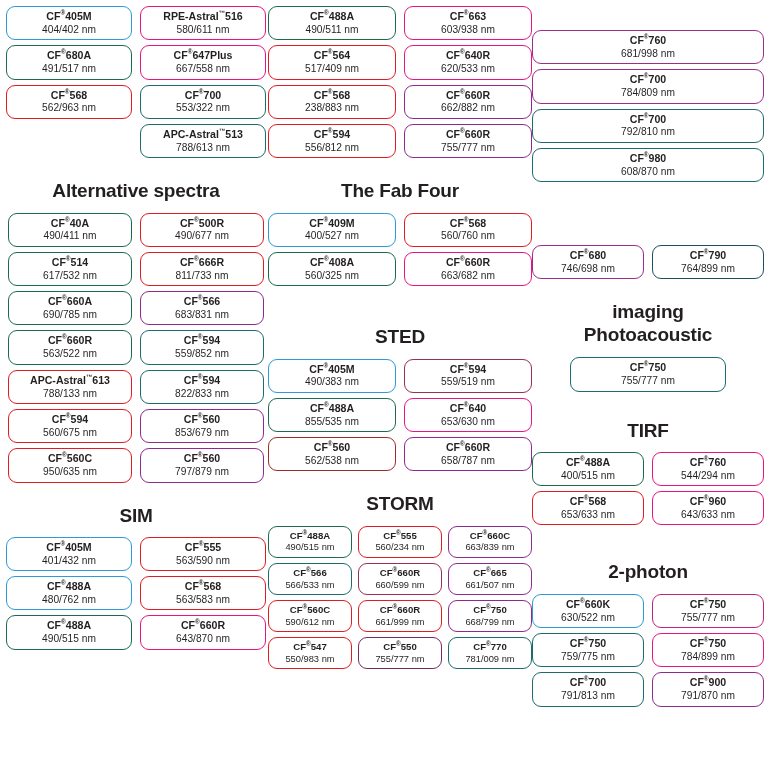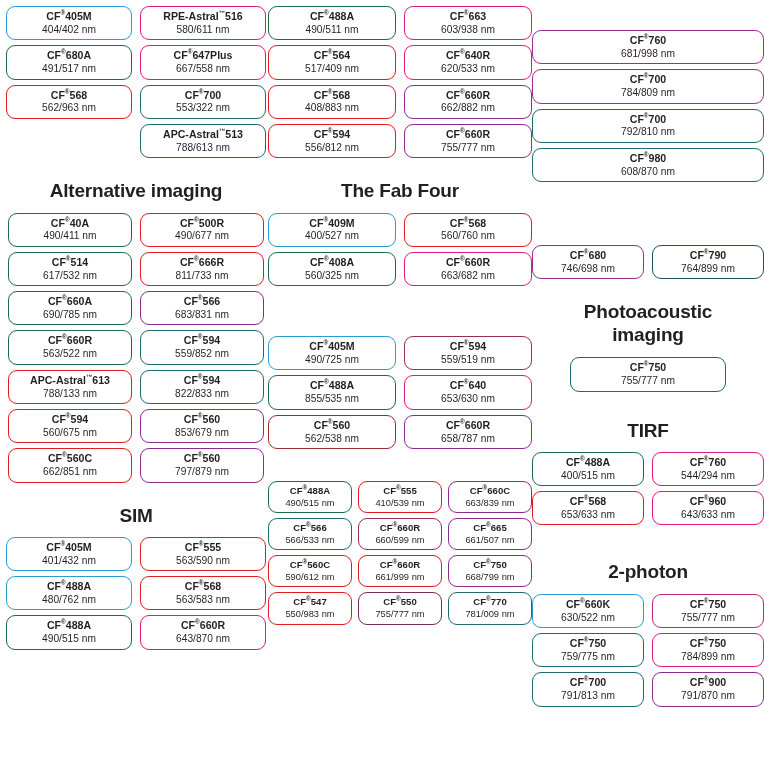--- a/index.html
+++ b/index.html
@@ -136,21 +136,21 @@
           <div class="chip" style="border-color: rgb(29, 107, 107);">
             <div class="nm">APC-Astral<sup>™</sup>513</div>
             <div class="ex">788/613 nm</div>
           </div>
         </div>
     </div>
 
     <div class="gap-md"></div>
 
     <div class="section">
-      <div class="sec-title">Alternative imaging</div>
+      <div class="sec-title">Alternative spectra</div>
       <div style="height:10px"></div>
       <div class="chips indent-alt" id="grid-alternative">
           <div class="chip" style="border-color: rgb(29, 107, 79);">
             <div class="nm">CF<sup>®</sup>40A</div>
             <div class="ex">490/411 nm</div>
           </div>
           <div class="chip" style="border-color: rgb(224, 27, 34);">
             <div class="nm">CF<sup>®</sup>500R</div>
             <div class="ex">490/677 nm</div>
           </div>
@@ -189,21 +189,21 @@
           <div class="chip" style="border-color: rgb(224, 27, 34);">
             <div class="nm">CF<sup>®</sup>594</div>
             <div class="ex">560/675 nm</div>
           </div>
           <div class="chip" style="border-color: rgb(142, 42, 142);">
             <div class="nm">CF<sup>®</sup>560</div>
             <div class="ex">853/679 nm</div>
           </div>
           <div class="chip" style="border-color: rgb(224, 27, 34);">
             <div class="nm">CF<sup>®</sup>560C</div>
-            <div class="ex">662/851 nm</div>
+            <div class="ex">950/635 nm</div>
           </div>
           <div class="chip" style="border-color: rgb(142, 42, 142);">
             <div class="nm">CF<sup>®</sup>560</div>
             <div class="ex">797/879 nm</div>
           </div>
         </div>
     </div>
 
     <div class="gap-md"></div>
 
@@ -255,21 +255,21 @@
           <div class="chip" style="border-color: rgb(224, 27, 34);">
             <div class="nm">CF<sup>®</sup>564</div>
             <div class="ex">517/409 nm</div>
           </div>
           <div class="chip" style="border-color: rgb(230, 21, 127);">
             <div class="nm">CF<sup>®</sup>640R</div>
             <div class="ex">620/533 nm</div>
           </div>
           <div class="chip" style="border-color: rgb(224, 27, 34);">
             <div class="nm">CF<sup>®</sup>568</div>
-            <div class="ex">408/883 nm</div>
+            <div class="ex">238/883 nm</div>
           </div>
           <div class="chip" style="border-color: rgb(142, 42, 142);">
             <div class="nm">CF<sup>®</sup>660R</div>
             <div class="ex">662/882 nm</div>
           </div>
           <div class="chip" style="border-color: rgb(224, 27, 34);">
             <div class="nm">CF<sup>®</sup>594</div>
             <div class="ex">556/812 nm</div>
           </div>
           <div class="chip" style="border-color: rgb(142, 42, 142);">
@@ -300,25 +300,26 @@
           <div class="chip" style="border-color: rgb(230, 21, 127);">
             <div class="nm">CF<sup>®</sup>660R</div>
             <div class="ex">663/682 nm</div>
           </div>
         </div>
     </div>
 
     <div class="gap-xl"></div>
 
     <div class="section">
+      <div class="sec-title">STED</div>
       <div style="height:10px"></div>
       <div class="chips" id="grid-sted">
           <div class="chip" style="border-color: rgb(46, 155, 214);">
             <div class="nm">CF<sup>®</sup>405M</div>
-            <div class="ex">490/725 nm</div>
+            <div class="ex">490/383 nm</div>
           </div>
           <div class="chip" style="border-color: rgb(156, 45, 85);">
             <div class="nm">CF<sup>®</sup>594</div>
             <div class="ex">559/519 nm</div>
           </div>
           <div class="chip" style="border-color: rgb(29, 107, 79);">
             <div class="nm">CF<sup>®</sup>488A</div>
             <div class="ex">855/535 nm</div>
           </div>
           <div class="chip" style="border-color: rgb(230, 21, 127);">
@@ -332,29 +333,30 @@
           <div class="chip" style="border-color: rgb(142, 42, 142);">
             <div class="nm">CF<sup>®</sup>660R</div>
             <div class="ex">658/787 nm</div>
           </div>
         </div>
     </div>
 
     <div class="gap-md"></div>
 
     <div class="section">
+      <div class="sec-title">STORM</div>
       <div style="height:10px"></div>
       <div class="chips three" id="grid-storm">
           <div class="chip" style="border-color: rgb(29, 107, 79);">
             <div class="nm">CF<sup>®</sup>488A</div>
             <div class="ex">490/515 nm</div>
           </div>
           <div class="chip" style="border-color: rgb(224, 27, 34);">
             <div class="nm">CF<sup>®</sup>555</div>
-            <div class="ex">410/539 nm</div>
+            <div class="ex">560/234 nm</div>
           </div>
           <div class="chip" style="border-color: rgb(142, 42, 142);">
             <div class="nm">CF<sup>®</sup>660C</div>
             <div class="ex">663/839 nm</div>
           </div>
           <div class="chip" style="border-color: rgb(29, 107, 107);">
             <div class="nm">CF<sup>®</sup>566</div>
             <div class="ex">566/533 nm</div>
           </div>
           <div class="chip" style="border-color: rgb(156, 45, 85);">
@@ -429,22 +431,22 @@
           <div class="chip" style="border-color: rgb(29, 79, 92);">
             <div class="nm">CF<sup>®</sup>790</div>
             <div class="ex">764/899 nm</div>
           </div>
         </div>
     </div>
 
     <div class="gap-md"></div>
 
     <div class="section">
+      <div class="sec-title">imaging</div>
       <div class="sec-title">Photoacoustic</div>
-      <div class="sec-title">imaging</div>
       <div style="height:11px"></div>
       <div class="chips one indent-photo" id="grid-photo">
           <div class="chip" style="border-color: rgb(29, 107, 107);">
             <div class="nm">CF<sup>®</sup>750</div>
             <div class="ex">755/777 nm</div>
           </div>
         </div>
     </div>
 
     <div style="height:28px"></div>

